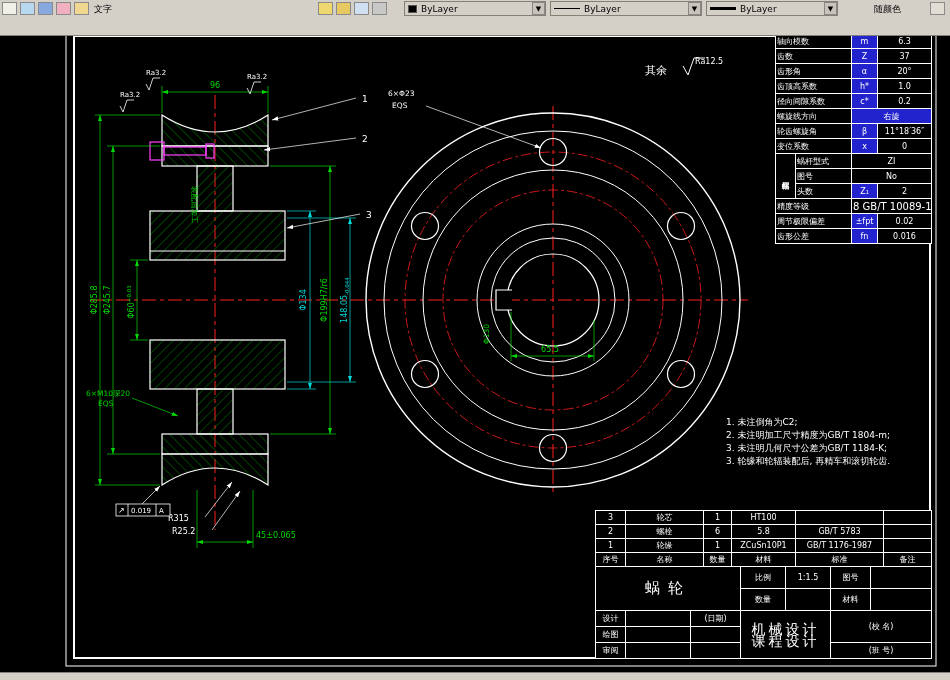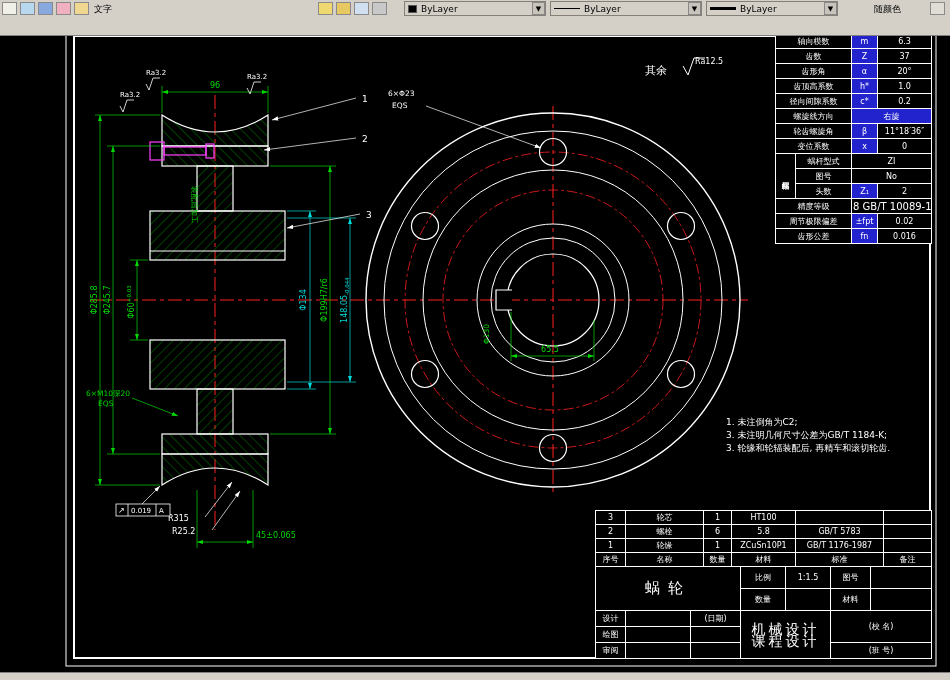--- a/index.html
+++ b/index.html
@@ -14,21 +14,21 @@
   .ltline{width:26px;height:1px;background:#000}
   .lwline{width:26px;height:3px;background:#000}
   
   .canvas{position:absolute;top:18px;left:0;width:950px;height:654px;background:#000}
   .bottombar{position:absolute;top:672px;left:0;width:950px;height:8px;background:#d4d0c8;border-top:1px solid #808080}
   svg text{font-family:"DejaVu Sans",sans-serif}
   
   .ptable{position:absolute;left:775px;top:15px;width:156px}
   .ptable table{border-collapse:collapse;width:100%;table-layout:fixed}
   .ptable td{border:1px solid #fff;color:#fff;font-size:8px;height:15px;line-height:9px;padding:0 1px;white-space:nowrap;overflow:hidden;text-align:center;background:#000}
-  .ptable td.nm{text-align:center}
+  .ptable td.nm{text-align:left}
   .ptable td.sym{background:#2323cd}
   .ptable td.vert{writing-mode:vertical-rl;font-size:7.5px;padding:0;text-align:center}
   
   .tblock{position:absolute;left:595px;top:492px;width:336px}
   .tblock table{border-collapse:collapse;width:100%;table-layout:fixed}
   .tblock td{border:1px solid #fff;color:#fff;font-size:8px;text-align:center;padding:0;overflow:hidden;white-space:nowrap;background:#000}
   .tblock .partname{font-size:15px;letter-spacing:8px}
   .tblock .course div{font-size:14px;line-height:12px;letter-spacing:3px}
   .mt2{margin-top:-1px}
   
@@ -338,20 +338,21 @@
             <td class="sym">fn</td>
             <td>0.016</td>
           </tr>
   </tbody>
       </table>
 </div>
 
 
 <div class="techreq">
   <div class="tr-item">1. 未注倒角为C2;</div>
+  <div class="tr-item">2. 未注明加工尺寸精度为GB/T 1804-m;</div>
   <div class="tr-item">3. 未注明几何尺寸公差为GB/T 1184-K;</div>
   <div class="tr-item">3. 轮缘和轮辐装配后, 再精车和滚切轮齿.</div>
 </div>
 
 
 <div class="tblock">
   <table>
     <colgroup>
           <col style="width:30px">
           <col style="width:78px">

